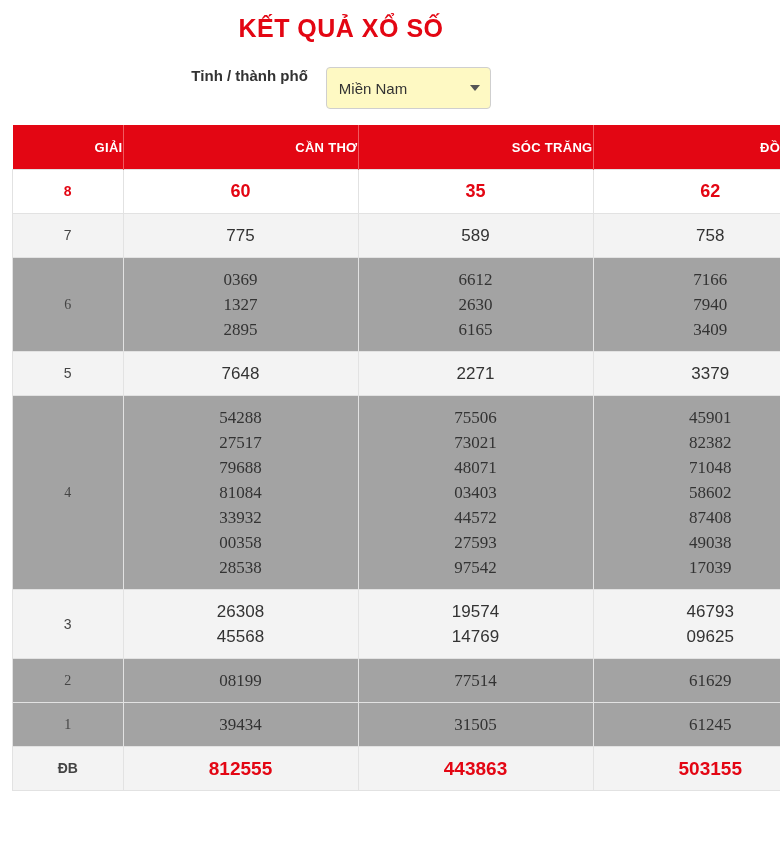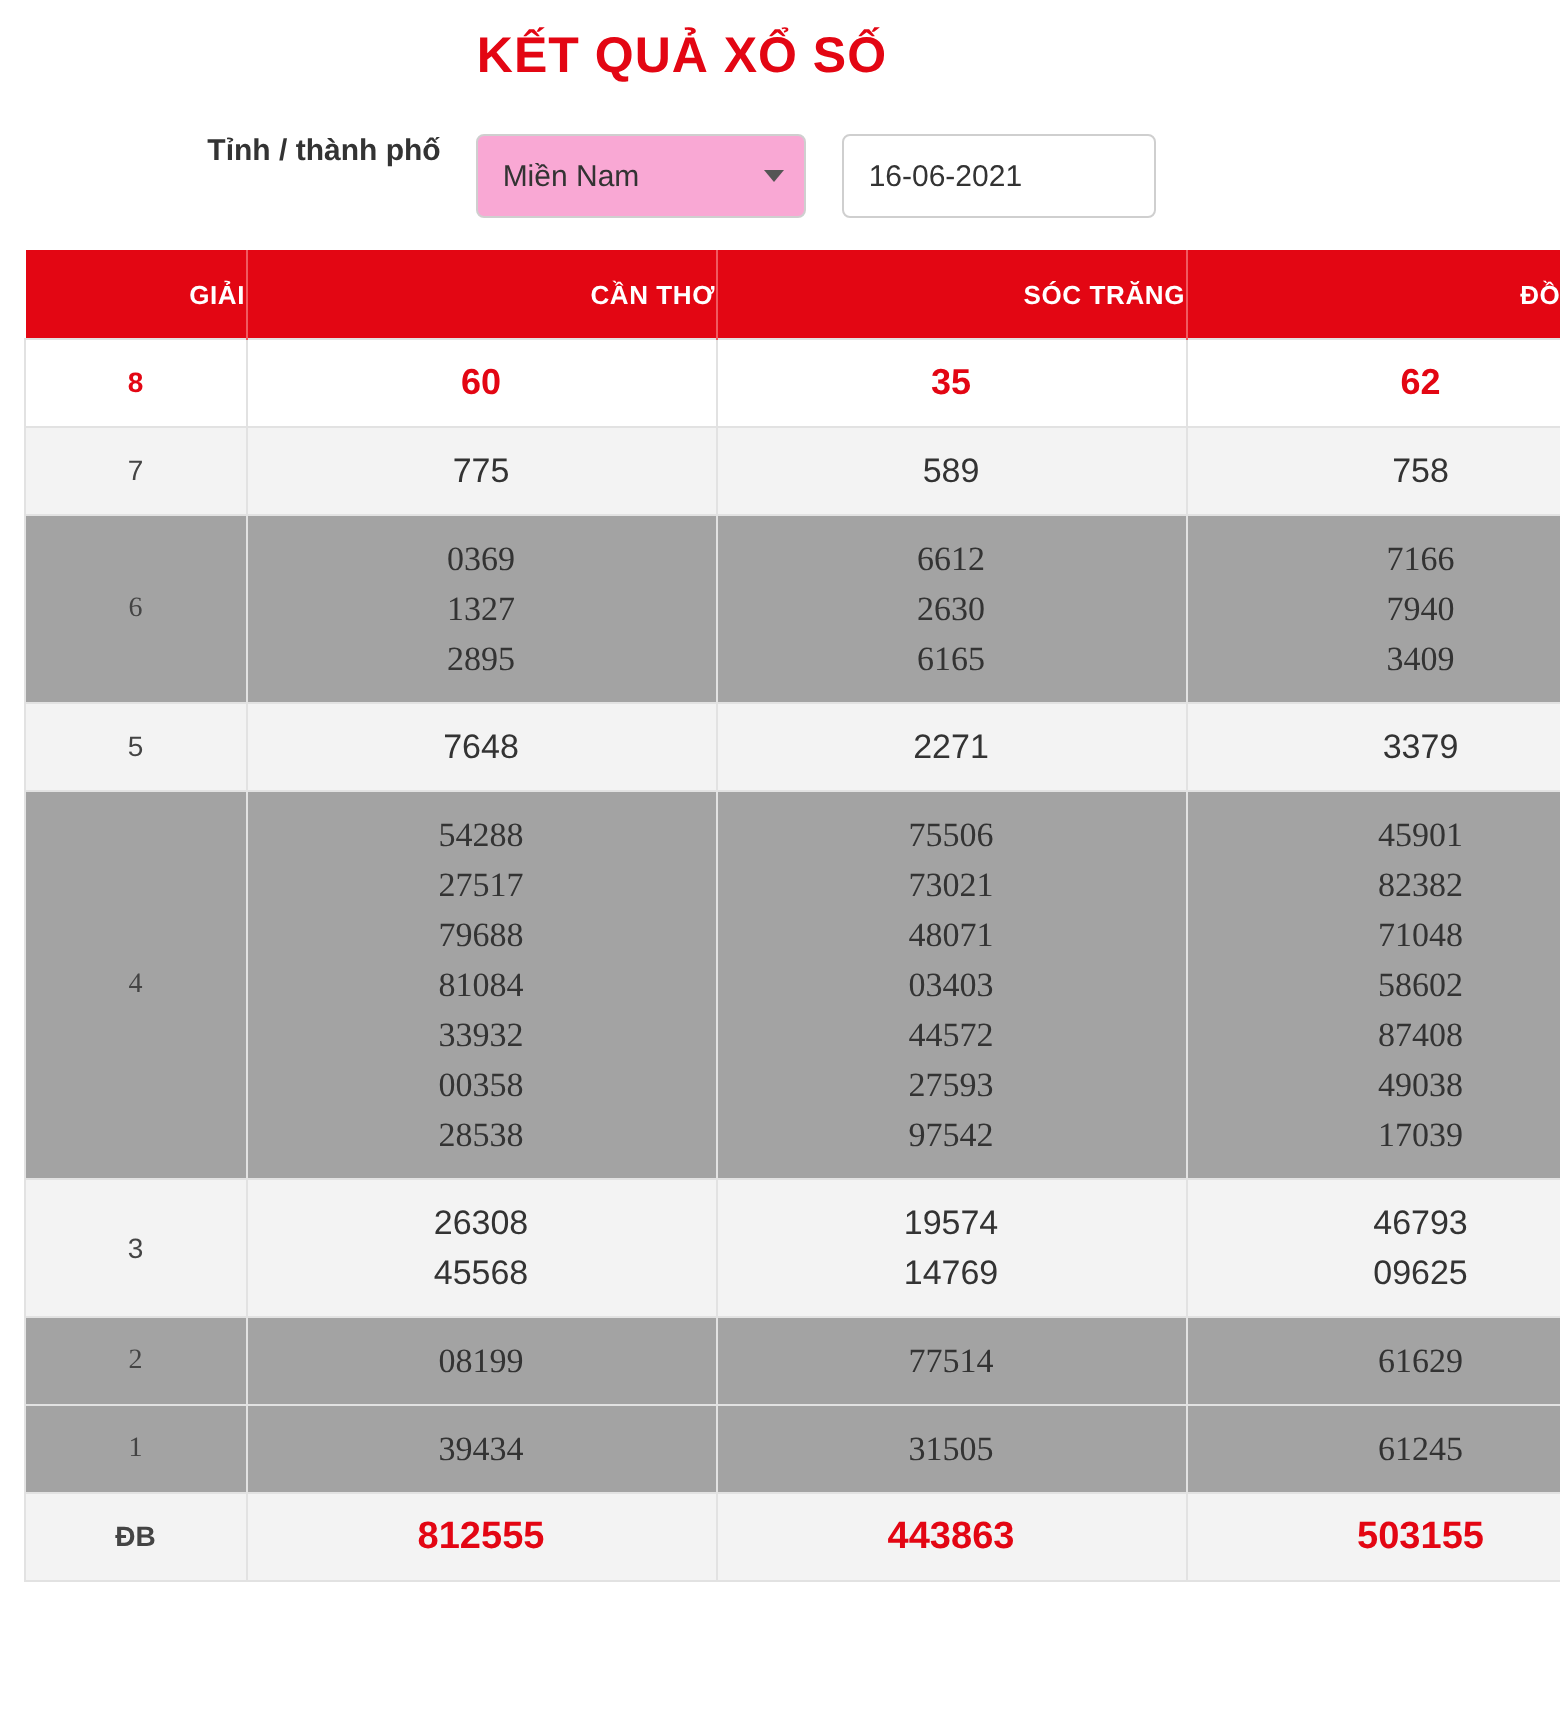--- a/index.html
+++ b/index.html
@@ -46,21 +46,21 @@
     appearance: none;
     -webkit-appearance: none;
     -moz-appearance: none;
     width: 165px;
     height: 42px;
     box-sizing: border-box;
     padding: 0 42px 0 12px;
     font-size: 15px;
     font-family: "Liberation Sans", sans-serif;
     color: #333333;
-    background: #f9a8d4;
+    background: #fef9c3;
     border: 1px solid #cfcfcf;
     border-radius: 4px;
     outline: none;
   }
   .select-arrow {
     position: absolute;
     right: 11px;
     top: 50%;
     transform: translateY(-50%);
     pointer-events: none;
@@ -160,21 +160,20 @@
   <div class="controls">
     <span class="controls-label">Tỉnh / thành phố</span>
 
     <span class="select-wrap">
       <select class="province-select">
         <option>Miền Nam</option>
       </select>
       <span class="select-arrow"></span>
     </span>
 
-    <input class="date-input" type="text" value="16-06-2021" style="">
   </div>
 
   <table class="results">
     <thead>
       <tr>
         <th class="col-prize">GIẢI</th>
         <th class="col-city">CẦN THƠ</th>
         <th class="col-city">SÓC TRĂNG</th>
         <th class="col-city">ĐỒNG NAI</th>
       </tr>

